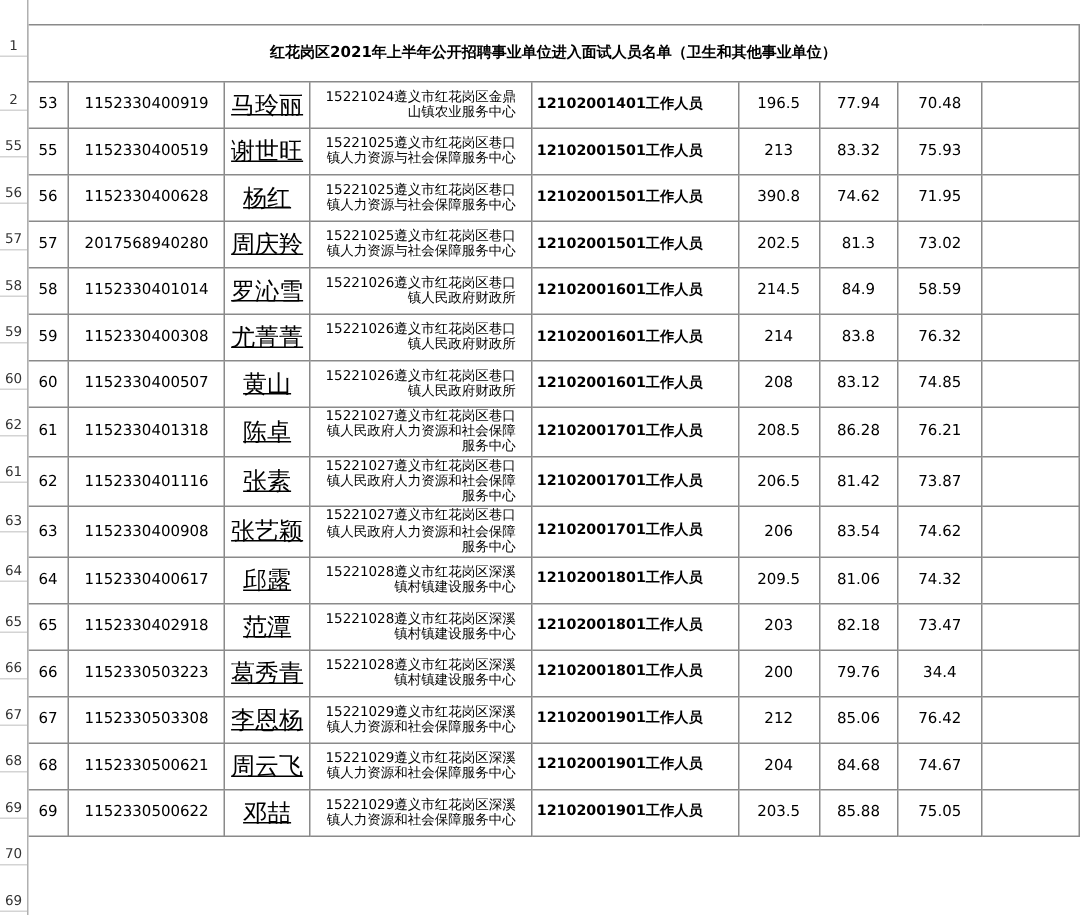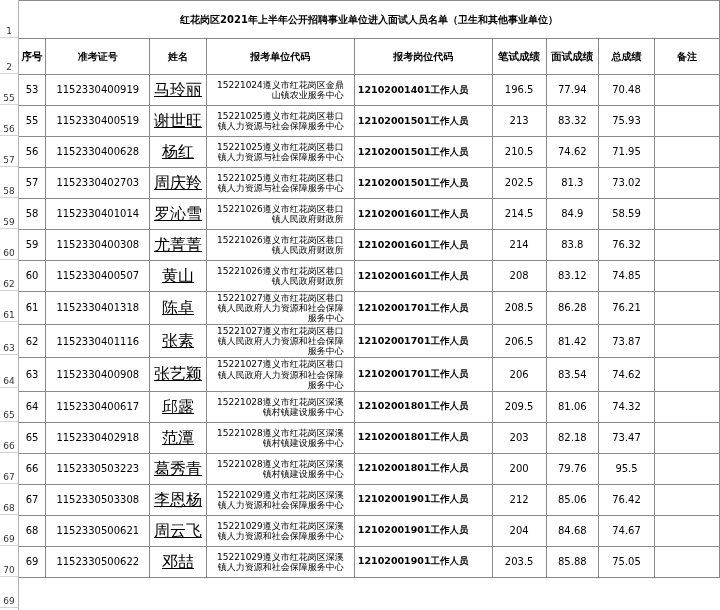--- a/index.html
+++ b/index.html
@@ -39,21 +39,21 @@
     text-align: center;
     display: flex;
     align-items: flex-end;
     justify-content: center;
     padding-bottom: 1px;
     font-family: "DejaVu Sans", "Liberation Sans", sans-serif;
   }
   .grid {
     position: absolute;
     left: 18px;
-    top: 0;
+    top: 16px;
     width: 702px;
   }
   table.main {
     border-collapse: collapse;
     table-layout: fixed;
     width: 702px;
   }
   table.main td, table.main th {
     border: 1px solid #8a8a8a;
     box-sizing: border-box;
@@ -155,31 +155,20 @@
         <col class="col-post">
           <col class="col-bishi">
           <col class="col-mianshi">
           <col class="col-zong">
           <col class="col-beizhu">
       </colgroup>
       <tbody id="tbody">
         <tr>
           <td class="title-cell" colspan="9">红花岗区2021年上半年公开招聘事业单位进入面试人员名单（卫生和其他事业单位）</td>
         </tr>
-        <tr class="hdr">
-          <td class="narrow">序号</td>
-          <td>准考证号</td>
-          <td>姓名</td>
-          <td>报考单位代码</td>
-          <td>报考岗位代码</td>
-          <td class="narrow">笔试成绩</td>
-          <td class="narrow">面试成绩</td>
-          <td>总成绩</td>
-          <td>备注</td>
-        </tr>
       <tr class="r">
             <td class="num">53</td>
             <td class="num">1152330400919</td>
             <td class="name">马玲丽</td>
             <td class="unit">15221024遵义市红花岗区金鼎山镇农业服务中心</td>
             <td class="post">12102001401工作人员</td>
             <td class="num">196.5</td>
             <td class="num">77.94</td>
             <td class="num">70.48</td>
             <td class="num"></td>
@@ -194,28 +183,28 @@
             <td class="num">83.32</td>
             <td class="num">75.93</td>
             <td class="num"></td>
           </tr>
           <tr class="r">
             <td class="num">56</td>
             <td class="num">1152330400628</td>
             <td class="name">杨红</td>
             <td class="unit">15221025遵义市红花岗区巷口镇人力资源与社会保障服务中心</td>
             <td class="post">12102001501工作人员</td>
-            <td class="num">210.5</td>
+            <td class="num">390.8</td>
             <td class="num">74.62</td>
             <td class="num">71.95</td>
             <td class="num"></td>
           </tr>
           <tr class="r">
             <td class="num">57</td>
-            <td class="num">1152330402703</td>
+            <td class="num">2017568940280</td>
             <td class="name">周庆羚</td>
             <td class="unit">15221025遵义市红花岗区巷口镇人力资源与社会保障服务中心</td>
             <td class="post">12102001501工作人员</td>
             <td class="num">202.5</td>
             <td class="num">81.3</td>
             <td class="num">73.02</td>
             <td class="num"></td>
           </tr>
           <tr class="r">
             <td class="num">58</td>
@@ -306,21 +295,21 @@
             <td class="num"></td>
           </tr>
           <tr class="r">
             <td class="num">66</td>
             <td class="num">1152330503223</td>
             <td class="name">葛秀青</td>
             <td class="unit">15221028遵义市红花岗区深溪镇村镇建设服务中心</td>
             <td class="post">12102001801工作人员</td>
             <td class="num">200</td>
             <td class="num">79.76</td>
-            <td class="num">95.5</td>
+            <td class="num">34.4</td>
             <td class="num"></td>
           </tr>
           <tr class="r">
             <td class="num">67</td>
             <td class="num">1152330503308</td>
             <td class="name">李恩杨</td>
             <td class="unit">15221029遵义市红花岗区深溪镇人力资源和社会保障服务中心</td>
             <td class="post">12102001901工作人员</td>
             <td class="num">212</td>
             <td class="num">85.06</td>

